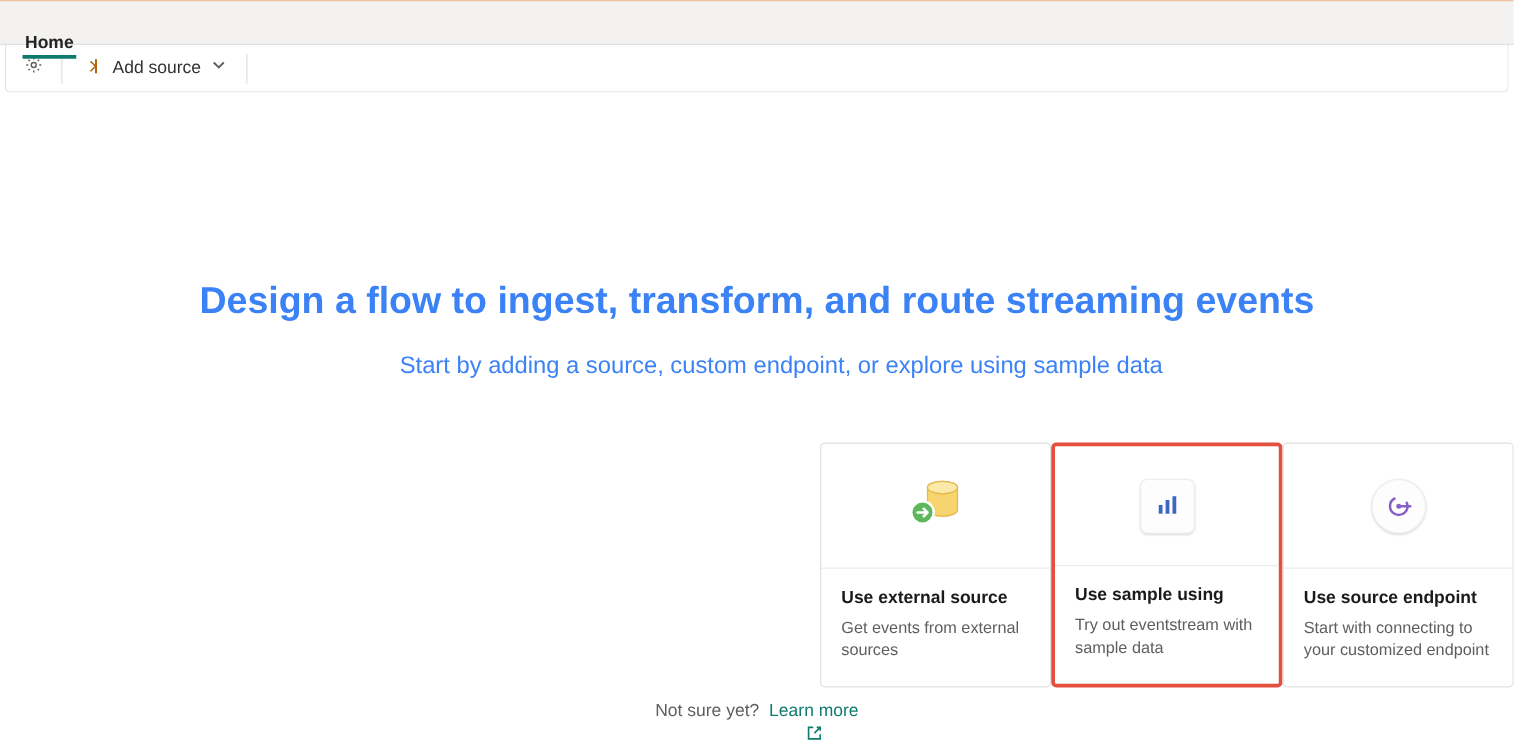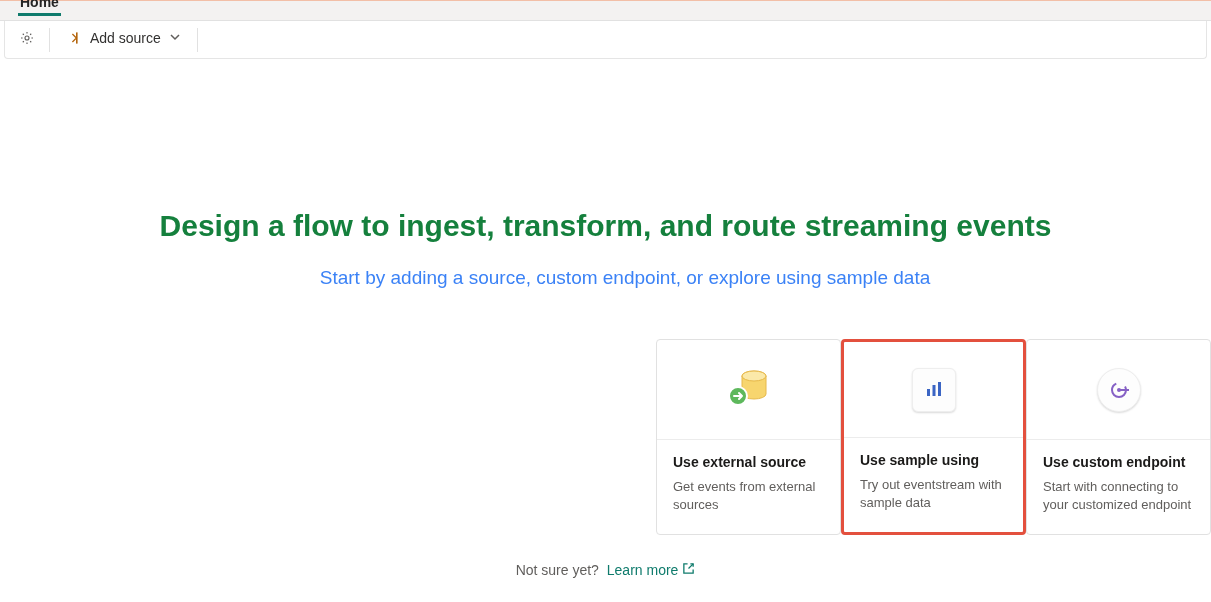--- a/index.html
+++ b/index.html
@@ -13,23 +13,23 @@
       color: #242424;
       width: 1211px;
       height: 602px;
       overflow: hidden;
     }
     .tab-bar {
       background: #f3f2f1;
       border-bottom: 1px solid #e1e1e1;
       border-top: 1px solid #f2bfa7;
       display: flex;
-      align-items: flex-end;
-      padding: 4px 10px;
-      height: 21px;
+      align-items: flex-start;
+      padding: 16px 10px;
+      height: 36px;
     }
     .tab {
       padding: 8px 10px 6px;
       font-size: 14px;
       font-weight: 600;
       color: #242424;
       cursor: pointer;
       position: relative;
     }
     .tab.active::after {
@@ -77,21 +77,21 @@
       cursor: pointer;
       border-radius: 4px;
     }
     .hero {
       text-align: center;
       margin-top: 150px;
     }
     .hero-title {
       font-size: 30px;
       font-weight: 700;
-      color: #15803d;
+      color: #3b82f6;
       margin-bottom: 24px;
     }
     .hero-subtitle {
       font-size: 19px;
       color: #3b82f6;
       margin-bottom: 50px;
       margin-left: 39px;
     }
     .cards {
       display: flex;
@@ -127,34 +127,35 @@
       color: #1b1a19;
       margin-bottom: 8px;
     }
     .card-desc {
       font-size: 13px;
       color: #605e5c;
       line-height: 1.4;
     }
     .hint {
       text-align: center;
-      margin-top: 27px;
+      margin-top: 10px;
       font-size: 14px;
     }
     .hint-text {
       color: #605e5c;
     }
     .hint-link {
       color: #0f7b6c;
       text-decoration: none;
       cursor: pointer;
       margin-left: 4px;
       display: inline-flex;
       align-items: center;
       gap: 4px;
+      flex-direction: column;
     }
     .icon-tile {
       width: 44px;
       height: 44px;
       border-radius: 6px;
       display: flex;
       align-items: center;
       justify-content: center;
       box-shadow: 0 1px 2px rgba(0,0,0,0.15);
       background: #fdfdfd;
@@ -257,21 +258,21 @@
       <div class="card-top">
         <span class="icon-tile-round">
           <svg width="22" height="22" viewBox="0 0 22 22" fill="none" stroke="#8661c5" stroke-width="2">
             <circle cx="11" cy="11" r="7" stroke-dasharray="30 10"></circle>
             <circle cx="11" cy="11" r="2" fill="#8661c5" stroke="none"></circle>
             <line x1="11" y1="11" x2="21" y2="11"></line>
           </svg>
         </span>
       </div>
       <div class="card-body">
-        <div class="card-title">Use custom endpoint</div>
+        <div class="card-title">Use source endpoint</div>
         <div class="card-desc">Start with connecting to your customized endpoint</div>
       </div>
     </div>
 
   </div>
 
   <div class="hint">
     <span class="hint-text">Not sure yet?</span>
     <a class="hint-link">
       <span>Learn more</span>

